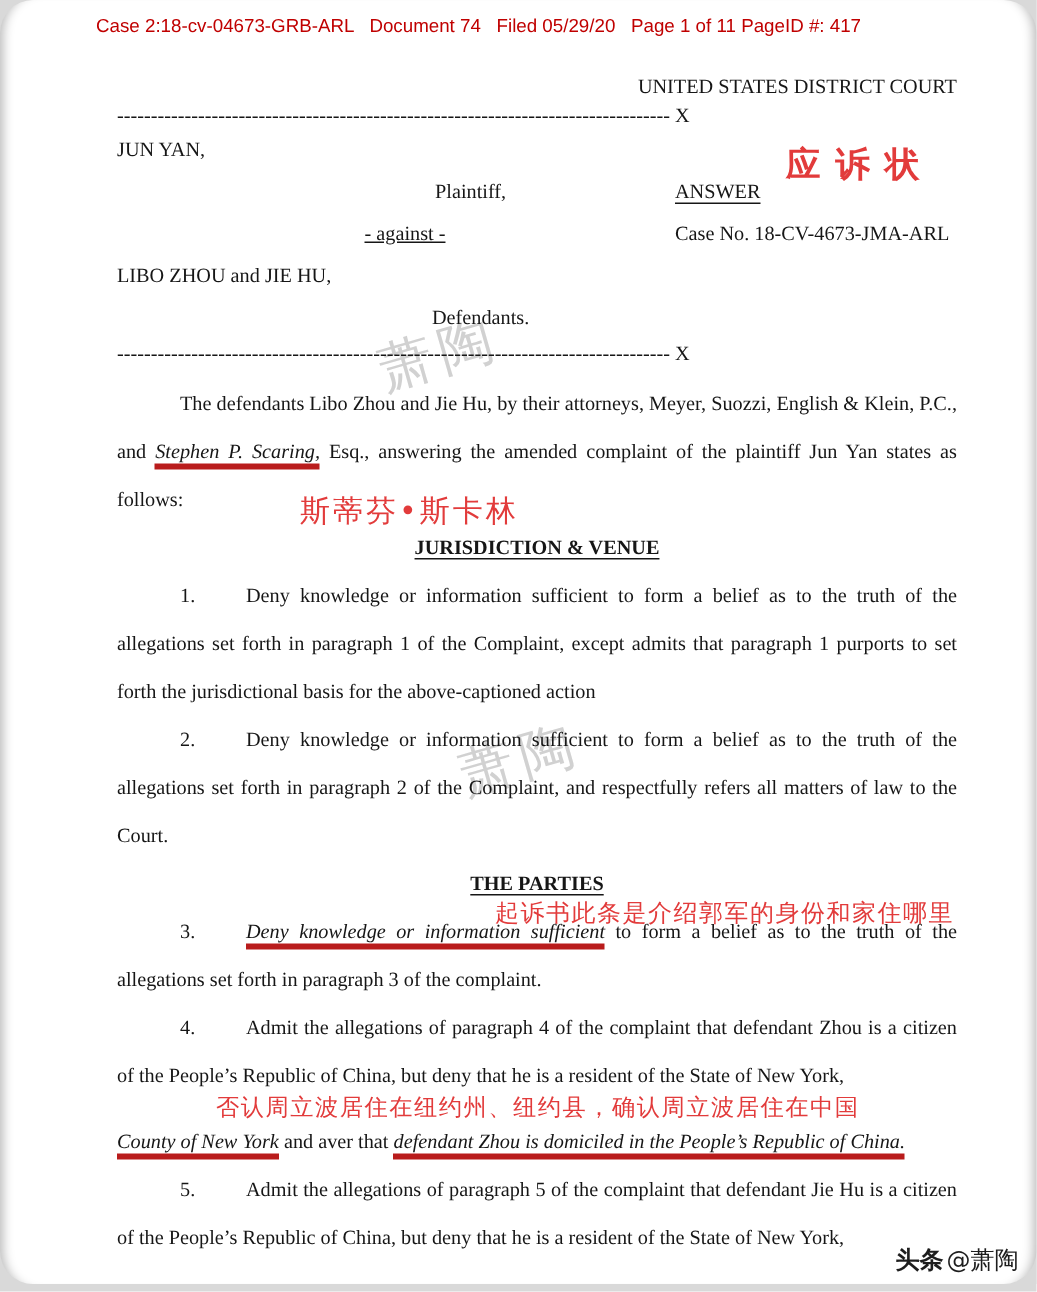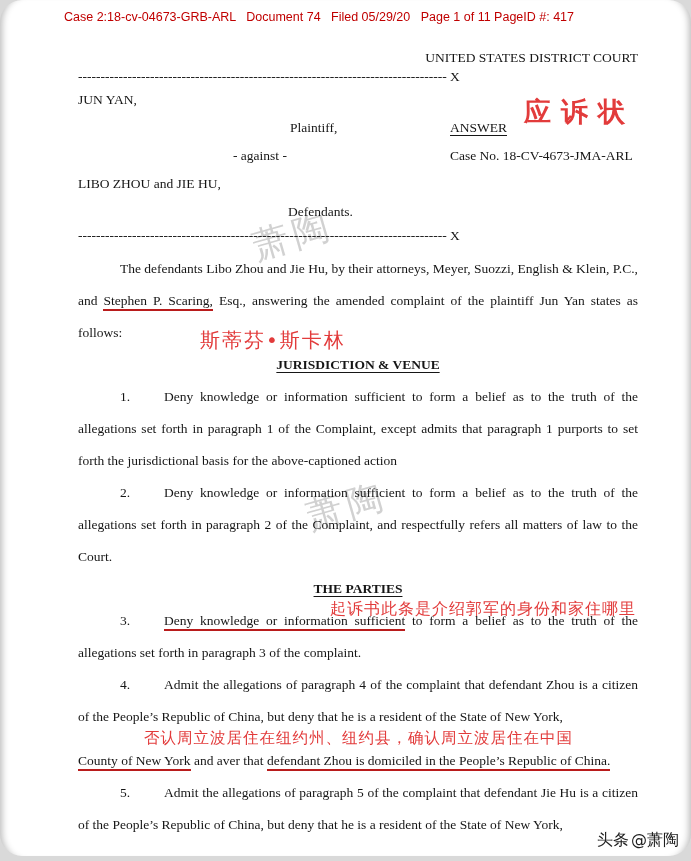--- a/index.html
+++ b/index.html
@@ -14,47 +14,47 @@
     position:absolute; top:10px; left:64px;
     font-family:"Liberation Sans", sans-serif; font-size:12.5px;
     color:#c00000; white-space:pre;
   }
   .content { position:absolute; left:78px; width:560px; top:50px; font-size:13.5px; }
   .court-line { line-height:16.5px; font-size:13.5px;text-align:right; }
   .divider { line-height:19px; white-space:pre; overflow:hidden; }
   .cap-row { position:relative; line-height:28px; height:28px; }
   .at-plaintiff { position:absolute; left:212px; }
   .at-answer { position:absolute; left:372px; font-weight:normal; text-decoration:underline; text-underline-offset:3px;text-align:center; }
-  .at-against { position:absolute; left:155px; }
+  .at-against { position:absolute; left:165px;text-decoration:underline; }
   .at-caseno  { position:absolute; left:372px; }
   .at-defrole { position:absolute; left:210px; }
   .para { margin:0; text-align:justify; line-height:32px; text-indent:42px; }
   .para.cont { text-indent:0; }
   .intro { margin-top:8px; }
   .pnum { display:inline-block; width:44px; text-indent:0; }
   .heading { margin:0; text-align:center; font-weight:bold; line-height:32px; }
   .heading .u { text-decoration:underline; text-underline-offset:3px; }
-  .redline { border-bottom:2px solid #b91c1c; padding-bottom:1px; }
+  .redline { border-bottom:4px solid #b91c1c; padding-bottom:1px;font-style:italic; }
   .cn { color:#e23b3b; font-family:"DejaVu Sans", sans-serif; }
-  .cn-answer { position:absolute; left:524px; top:94px; font-size:27px; letter-spacing:10px; font-weight:bold; }
+  .cn-answer { position:absolute; left:524px; top:94px; font-size:23px; letter-spacing:10px; font-weight:bold; }
   .cn-scaring { position:absolute; left:200px; top:327px; font-size:20px; letter-spacing:2px; }
   .cn-parties { position:absolute; left:330px; top:599px; font-size:16px; letter-spacing:1px; white-space:nowrap; }
   .cn-p4 { line-height:20px; margin:-5px 0 -3px 0; padding-left:66px; font-size:15.5px; letter-spacing:1px; }
   .wm {
     position:absolute; color:#c6c6c6; opacity:.8;
     font-family:"DejaVu Sans", sans-serif; font-size:36px; letter-spacing:5px;
     transform:rotate(-16deg); pointer-events:none;
   }
   .wm1 { left:252px; top:212px; }
   .wm2 { left:306px; top:482px; }
   .credit {
     position:absolute; right:12px; bottom:5px;
     font-family:"DejaVu Sans", sans-serif; font-size:16px; color:#1d1d1d;
   }
-  .credit .logo { font-weight:normal; margin-right:2px;margin-top:36px; }
+  .credit .logo { font-weight:bold; margin-right:2px;margin-top:36px; }
 </style>
 </head>
 <body>
 
 <div class="page">
 
   <div class="stamp">Case 2:18-cv-04673-GRB-ARL   Document 74   Filed 05/29/20   Page 1 of 11 PageID #: 417</div>
 
   <div class="wm wm1 cn">萧陶</div>
   <div class="wm wm2 cn">萧陶</div>

